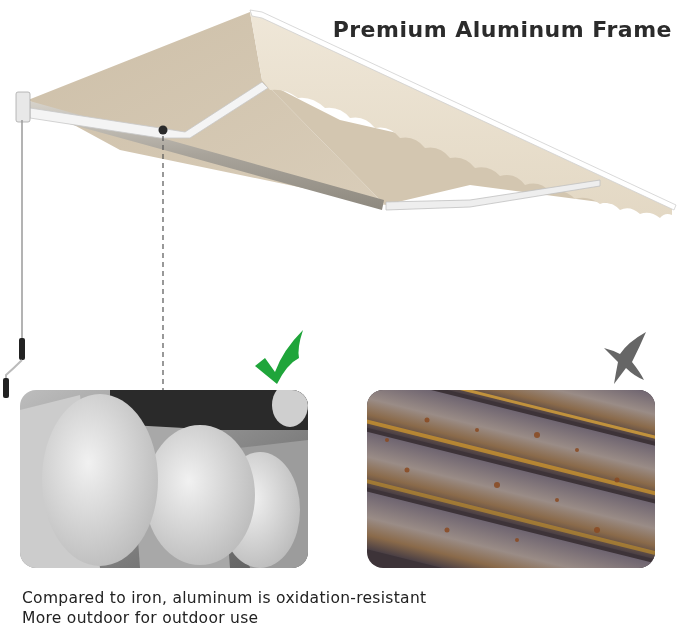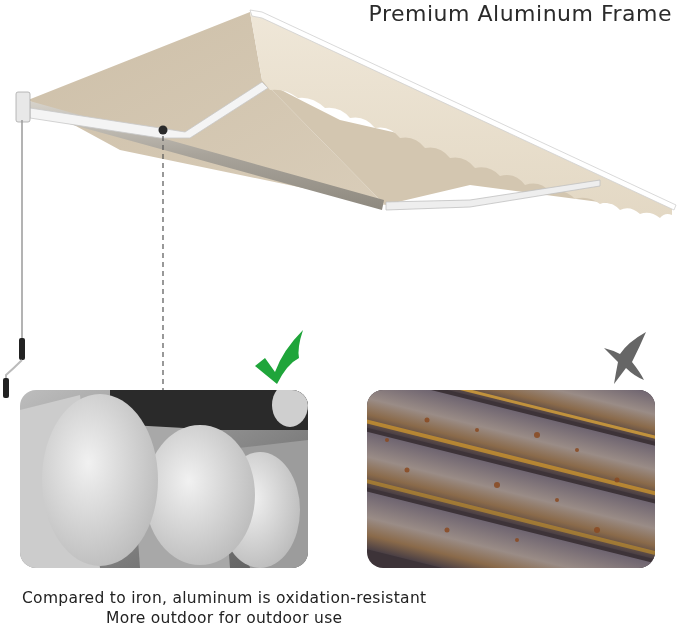--- a/index.html
+++ b/index.html
@@ -1,33 +1,32 @@
 <!DOCTYPE html>
 <html><head>
 <meta charset="utf-8">
 <style>
   html, body { margin: 0; padding: 0; background: #ffffff; }
   body { width: 679px; height: 630px; position: relative; overflow: hidden; font-family: "DejaVu Sans", sans-serif; }
   .title {
-    position: absolute; left: 300px; top: 0px; width: 372px; text-align: right;
-    font-size: 22px; font-weight: normal; color: #2b2b2b; letter-spacing: 0.5px; line-height: 28px;
+    position: absolute; left: 300px; top: 16px; width: 372px; text-align: right;
+    font-size: 22px; font-weight: bold; color: #2b2b2b; letter-spacing: 0.5px; line-height: 28px;
   }
   .scene { position: absolute; left: 0; top: 0; width: 679px; height: 400px; }
   .panel {
     position: absolute; top: 390px; width: 288px; height: 178px; border-radius: 16px; overflow: hidden;
   }
   .panel.alu { left: 20px; }
   .panel.iron { left: 367px; }
   .mark { position: absolute; }
   .mark.check { left: 253px; top: 328px; width: 52px; height: 58px; }
   .mark.cross { left: 602px; top: 330px; width: 48px; height: 56px; }
   .caption {
     position: absolute; left: 22px; top: 588px; font-size: 15.5px; color: #222; line-height: 20px;
     letter-spacing: 0.3px;
-    text-align: center;
   }
   .caption div { white-space: nowrap; }
 </style>
 </head>
 <body>
 
 <div class="title">Premium Aluminum Frame</div>
 
 <svg class="scene" viewBox="0 0 679 400" xmlns="http://www.w3.org/2000/svg">
   <defs>

